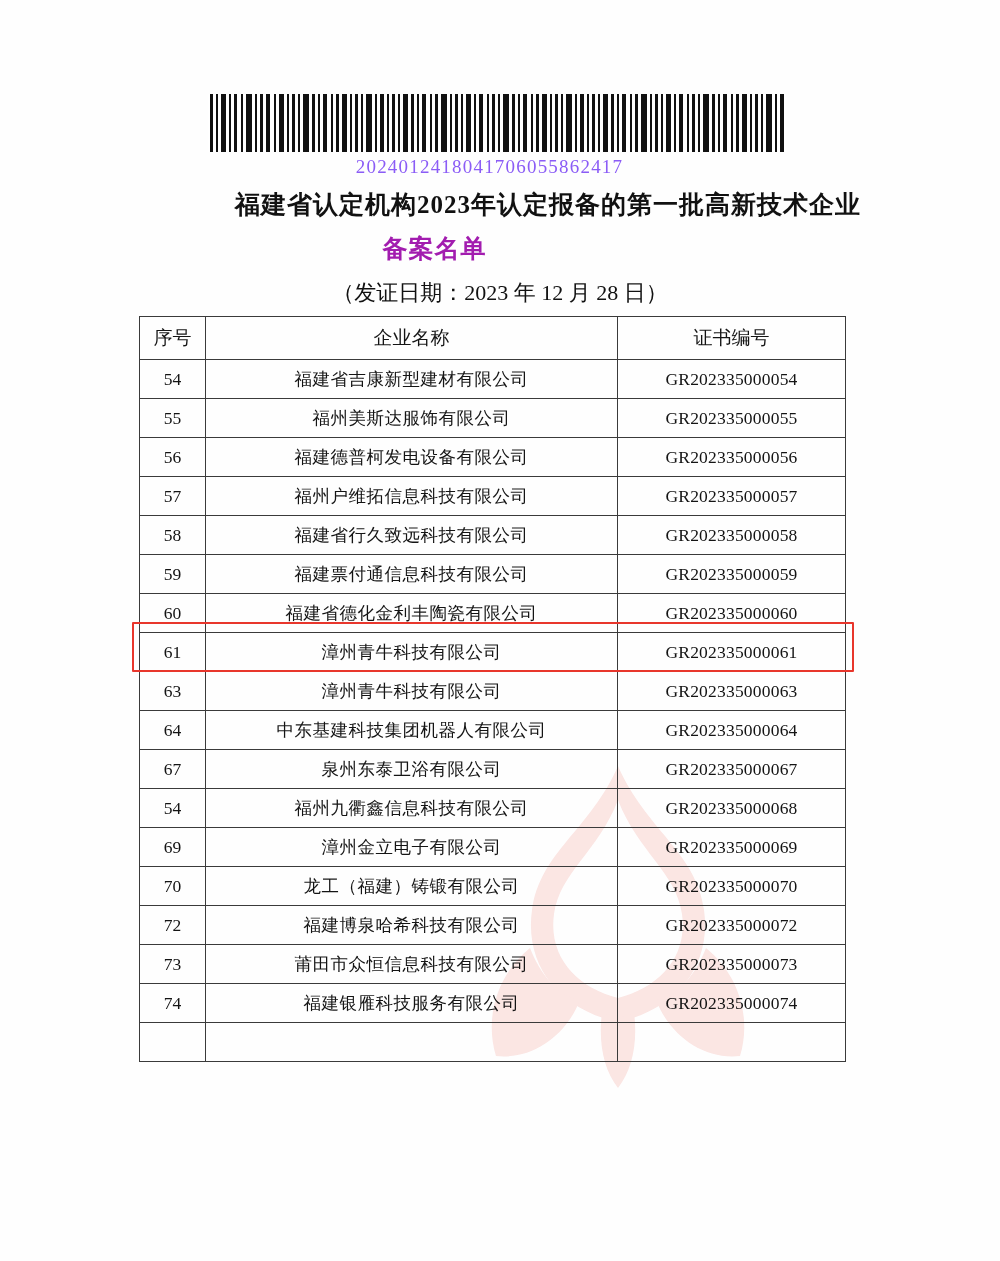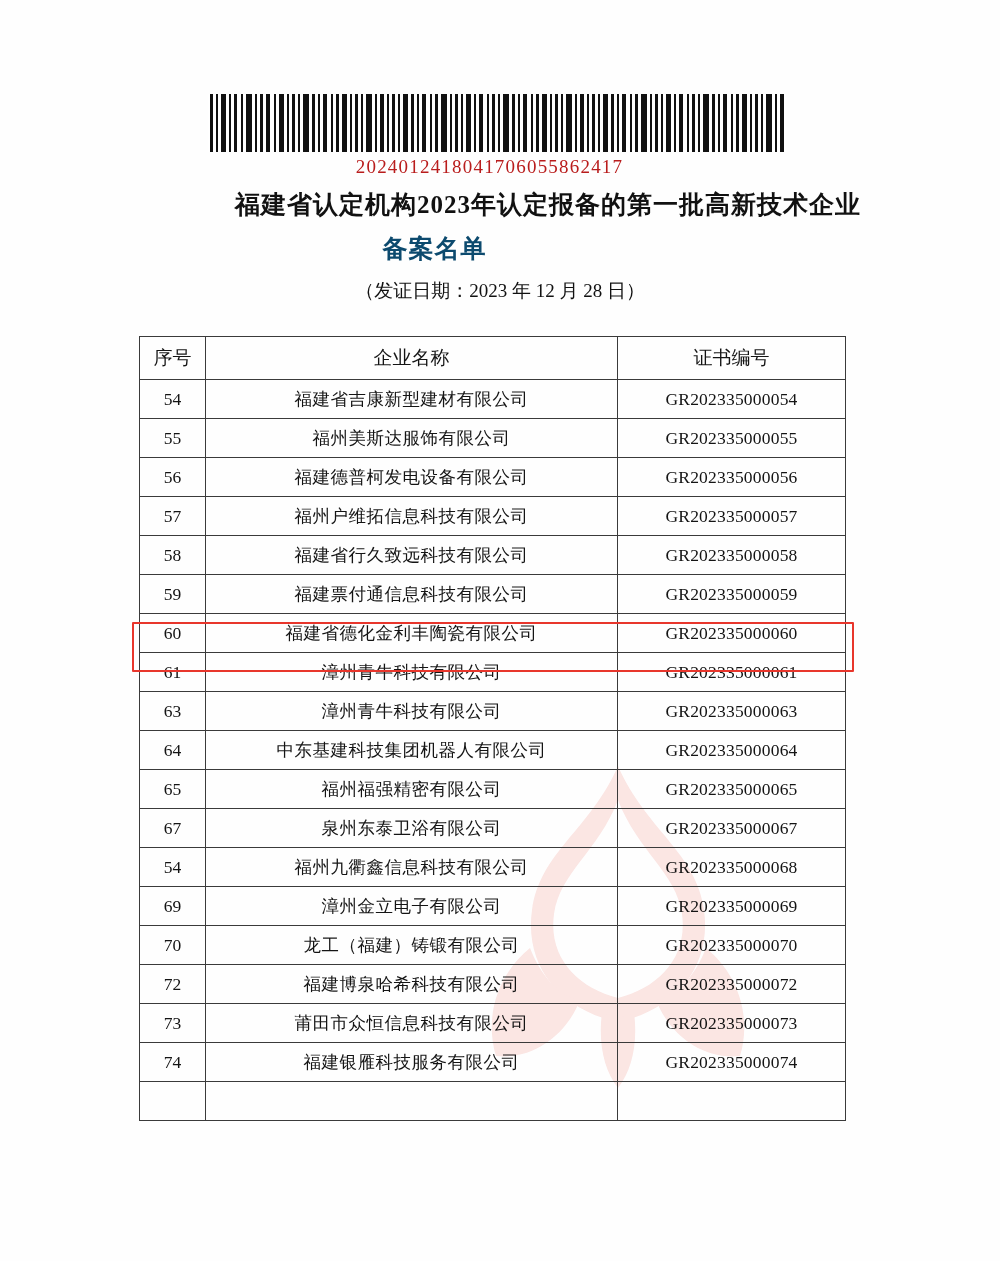--- a/index.html
+++ b/index.html
@@ -50,21 +50,21 @@
   }
   .barcode-number {
     position: absolute;
     left: 0;
     top: 156px;
     width: 979px;
     text-align: center;
     font-family: "Liberation Serif", serif;
     font-size: 19px;
     letter-spacing: 1.2px;
-    color: #b91c1c;
+    color: #8b5cf6;
   }
 
   
   .doc-title {
     position: absolute;
     left: 0;
     top: 188px;
     width: 1000px;
     text-align: center;
     font-size: 25px;
@@ -75,44 +75,43 @@
   }
   .doc-title-2 {
     position: absolute;
     left: 0;
     top: 232px;
     width: 869px;
     text-align: center;
     font-size: 25px;
     font-weight: 700;
     letter-spacing: 1px;
-    color: #0c4a6e;
+    color: #a21caf;
   }
   .doc-subtitle {
     position: absolute;
     left: 0;
     top: 278px;
     width: 1000px;
     text-align: center;
-    font-size: 19px;
+    font-size: 22px;
     color: #111;
   }
 
   
   .table-wrap {
     position: absolute;
     left: 139px;
     top: 316px;
     width: 706px;
   }
   table.listing {
     border-collapse: collapse;
     width: 706px;
     table-layout: fixed;
-    margin-top: 20px;
   }
   table.listing th,
   table.listing td {
     border: 1px solid #3a3a3a;
     height: 36px;
     text-align: center;
     vertical-align: middle;
     font-size: 17.5px;
     color: #141414;
     background: transparent;
@@ -334,25 +333,20 @@
             <td class="idx">63</td>
             <td class="name">漳州青牛科技有限公司</td>
             <td class="cert">GR202335000063</td>
           </tr>
           <tr>
             <td class="idx">64</td>
             <td class="name">中东基建科技集团机器人有限公司</td>
             <td class="cert">GR202335000064</td>
           </tr>
           <tr>
-            <td class="idx">65</td>
-            <td class="name">福州福强精密有限公司</td>
-            <td class="cert">GR202335000065</td>
-          </tr>
-          <tr>
             <td class="idx">67</td>
             <td class="name">泉州东泰卫浴有限公司</td>
             <td class="cert">GR202335000067</td>
           </tr>
           <tr>
             <td class="idx">54</td>
             <td class="name">福州九衢鑫信息科技有限公司</td>
             <td class="cert">GR202335000068</td>
           </tr>
           <tr>

